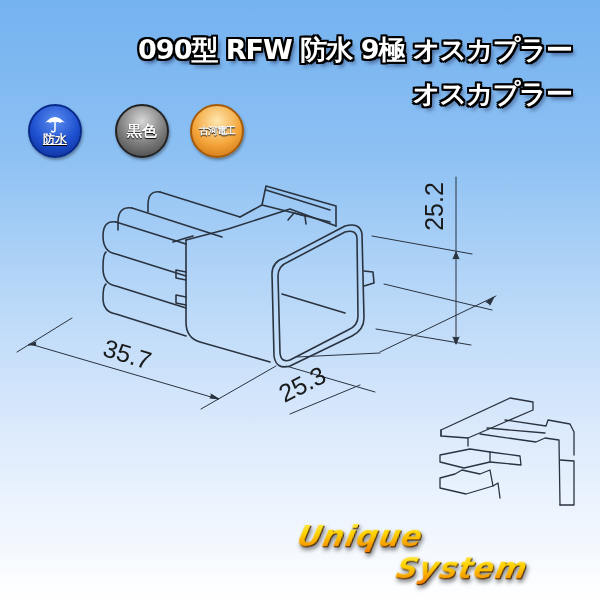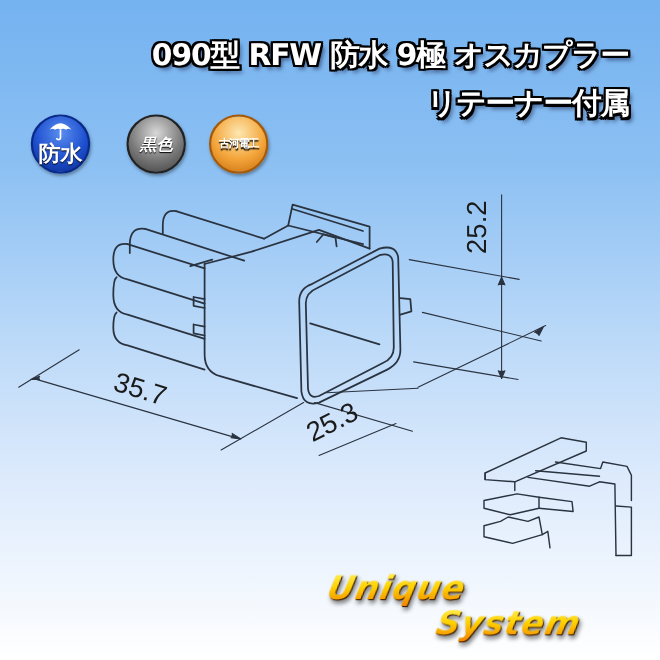--- a/index.html
+++ b/index.html
@@ -8,41 +8,41 @@
     font-family:"DejaVu Sans",sans-serif;}
   .title{position:absolute;right:28px;color:#fff;font-weight:bold;text-align:center;
     font-family:"DejaVu Sans",sans-serif;letter-spacing:-1px;
     text-shadow:-2px -2px 0 #000,2px -2px 0 #000,-2px 2px 0 #000,2px 2px 0 #000,0 2px 0 #000,0 -2px 0 #000,2px 0 0 #000,-2px 0 0 #000,3px 4px 4px rgba(0,0,40,.55);margin-left:32px;}
   .t1{top:32px;font-size:27px;}
   .t2{top:76px;font-size:27px;}
   .badge{position:absolute;top:104px;width:50px;height:50px;border-radius:50%;
     display:flex;align-items:center;justify-content:center;flex-direction:column;
     color:#fff;font-weight:bold;box-shadow:1px 2px 3px rgba(0,0,0,.35);}
   .b1{left:28px;background:radial-gradient(circle at 50% 30%,#5b8df0 0%,#1d4fcf 55%,#0b2b8c 100%);border:2px solid #0a2a8a;}
-  .b2{left:115px;background:radial-gradient(circle at 50% 30%,#d8d8d8 0%,#7a7a7a 55%,#3c3c3c 100%);border:2px solid #222;font-style:italic;}
+  .b2{left:115px;background:radial-gradient(circle at 50% 30%,#d8d8d8 0%,#7a7a7a 55%,#3c3c3c 100%);border:2px solid #222;}
   .b3{left:190px;background:radial-gradient(circle at 50% 30%,#fde7b0 0%,#f4a53a 55%,#c56b0c 100%);border:2px solid #a45a08;}
-  .b1 .lbl{font-size:20px;margin-top:-2px;text-shadow:0 1px 1px #000;}
+  .b1 .lbl{font-size:12px;margin-top:-2px;text-shadow:0 1px 1px #000;text-decoration:underline;}
   .b2 .lbl{font-size:15px;text-shadow:0 1px 1px #000;}
   .b3 .lbl{font-size:10px;text-shadow:0 1px 1px #000;letter-spacing:-1px;text-align:center;}
   .umb{width:22px;height:18px;}
   svg.draw{position:absolute;left:0;top:0;}
   .dim{position:absolute;font-family:"Liberation Sans",sans-serif;font-size:25px;color:#1a1a1a;}
   .logo{position:absolute;font-family:"DejaVu Sans",sans-serif;font-weight:bold;font-style:italic;
     color:#ffcc00;background:linear-gradient(to bottom,#fff36a 0%,#ffd200 45%,#f07a00 100%);
     -webkit-background-clip:text;background-clip:text;-webkit-text-fill-color:transparent;
     filter:drop-shadow(1px 1px 0 #3a1a00) drop-shadow(2px 3px 2px rgba(0,0,0,.45));
     transform:skewX(-12deg);letter-spacing:1px;}
   .l1{left:298px;top:518px;font-size:30px;}
   .l2{left:397px;top:550px;font-size:30px;}
 </style>
 </head>
 <body>
 
 <div class="title t1">090型 RFW 防水 9極 オスカプラー</div>
-<div class="title t2">リテーナー付属</div>
+<div class="title t2">オスカプラー</div>
 
 <div class="badge b1">
   <svg class="umb" viewBox="0 0 22 18">
     <path d="M1 8 Q11 -4 21 8 Q18 6 16 8 Q13.5 6 11 8 Q8.5 6 6 8 Q4 6 1 8Z" fill="#fff"></path>
     <path d="M11 8 V15 Q11 17 9 17 Q7.5 17 7.5 15.5" stroke="#fff" stroke-width="1.5" fill="none"></path>
   </svg>
   <span class="lbl">防水</span>
 </div>
 <div class="badge b2">
   <span class="lbl">黒色</span>

